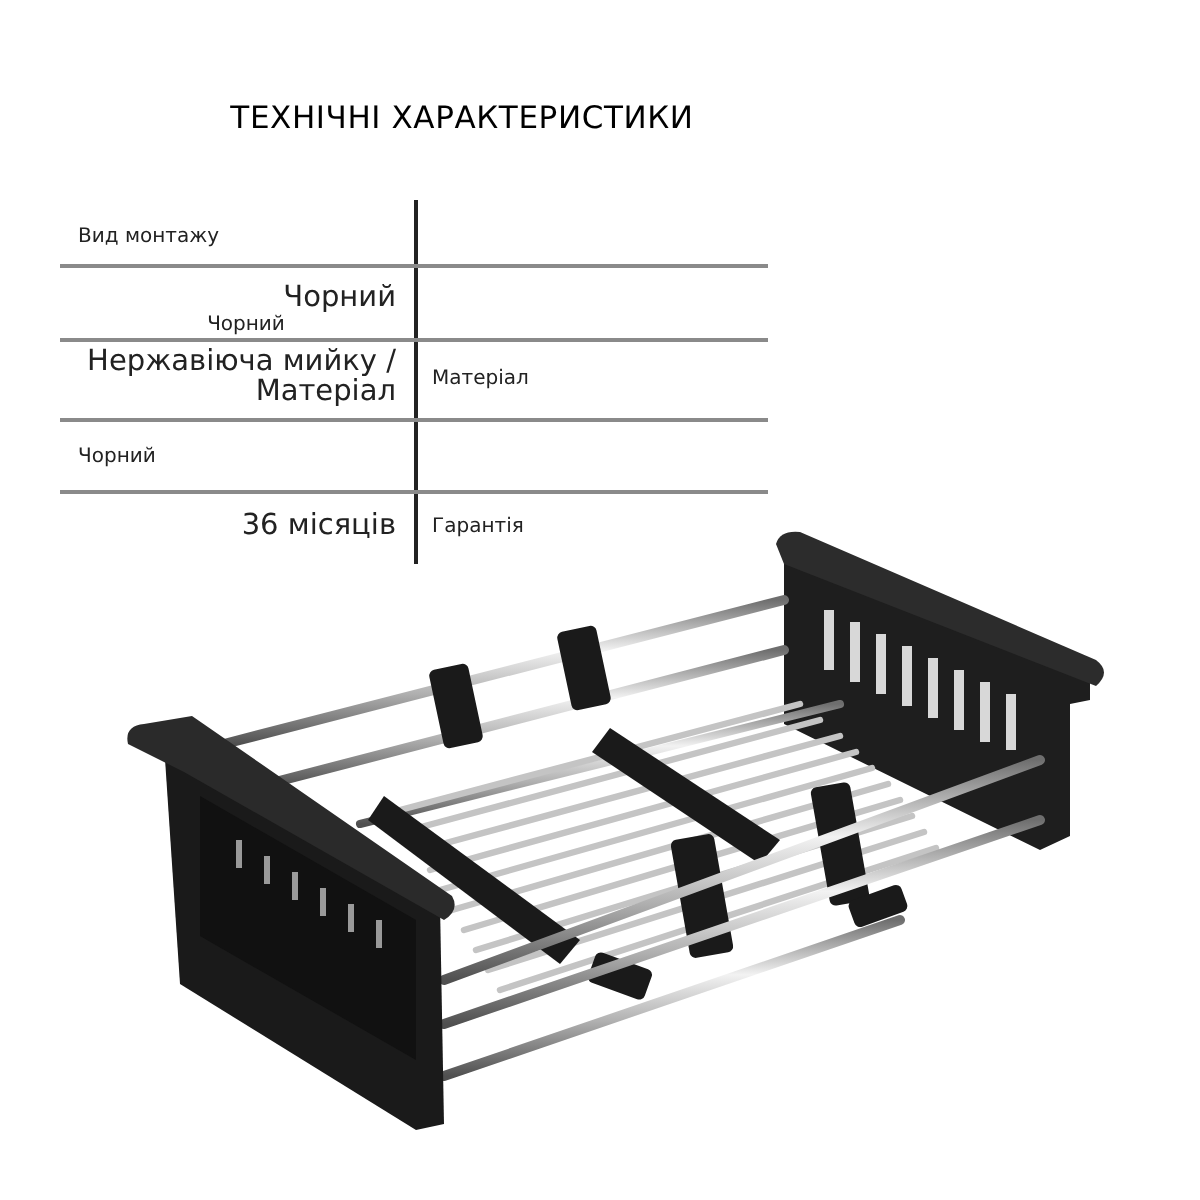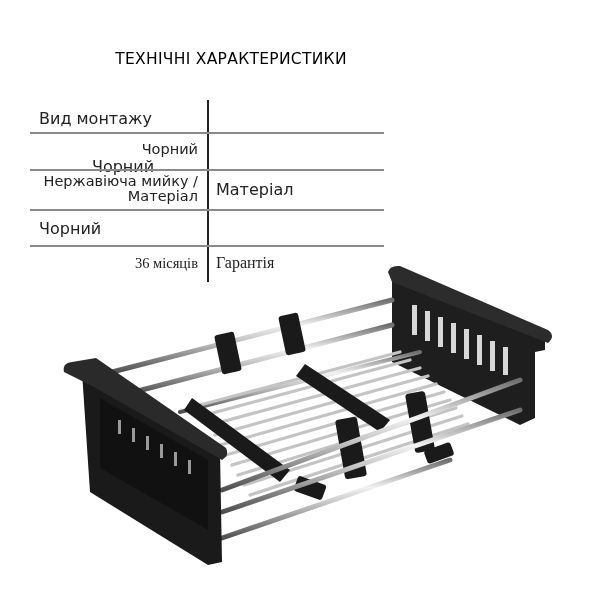--- a/index.html
+++ b/index.html
@@ -4,21 +4,21 @@
 <style>
   html, body { margin: 0; padding: 0; background: #ffffff; }
   body { width: 600px; height: 600px; position: relative; overflow: hidden;
          font-family: "DejaVu Sans", "Liberation Sans", sans-serif; color: #222222; }
   .title { position: absolute; left: 0; width: 414px; top: 50px; text-align: center;
            font-size: 15.5px; line-height: 19px; letter-spacing: 0.3px; color: #000000; margin-left: 24px; }
   .title div { white-space: nowrap; }
   .row { position: relative; display: flex; align-items: center; }
   .row .val { width: 168px; text-align: right; padding-right: 9px; font-size: 14.5px;
               line-height: 15px; white-space: nowrap; color: #222; }
-  .row .lbl { padding-left: 9px; font-size: 16px; white-space: nowrap; color: #222; }
+  .row .lbl { padding-left: 9px; font-size: 10px; white-space: nowrap; color: #222; }
   .hline { position: absolute; left: 30px; width: 354px; height: 1.5px; background: #8a8a8a; }
   .vline { position: absolute; left: 207px; top: 100px; width: 1.5px; height: 182px; background: #222; }
   .product { position: absolute; left: 55px; top: 258px; width: 510px; height: 310px; }
 </style>
 </head>
 <body>
 
 <div class="title">
   <div>ТЕХНІЧНІ ХАРАКТЕРИСТИКИ</div>
 </div>
@@ -44,21 +44,21 @@
     </span>
     <span class="lbl">Матеріал</span>
   </div>
   <div class="hline" style="top:209px;"></div>
 
   <div class="row" style="position:absolute; left:30px; top:218px; height:20px;">
     <span class="lbl">Чорний</span>
   </div>
   <div class="hline" style="top:245px;"></div>
 
-  <div class="row" style="position:absolute; left:30px; top:253px; height:20px;font-family:Liberation Serif, serif;">
+  <div class="row" style="position:absolute; left:30px; top:253px; height:20px;">
     <span class="val">36 місяців</span>
     <span class="lbl">Гарантія</span>
   </div>
 </div>
 
 <svg class="product" viewBox="55 258 510 310" xmlns="http://www.w3.org/2000/svg">
   <defs>
     <linearGradient id="rod" x1="0" y1="0" x2="0" y2="1">
       <stop offset="0" stop-color="#6e6e6e"></stop>
       <stop offset="0.35" stop-color="#f2f2f2"></stop>

